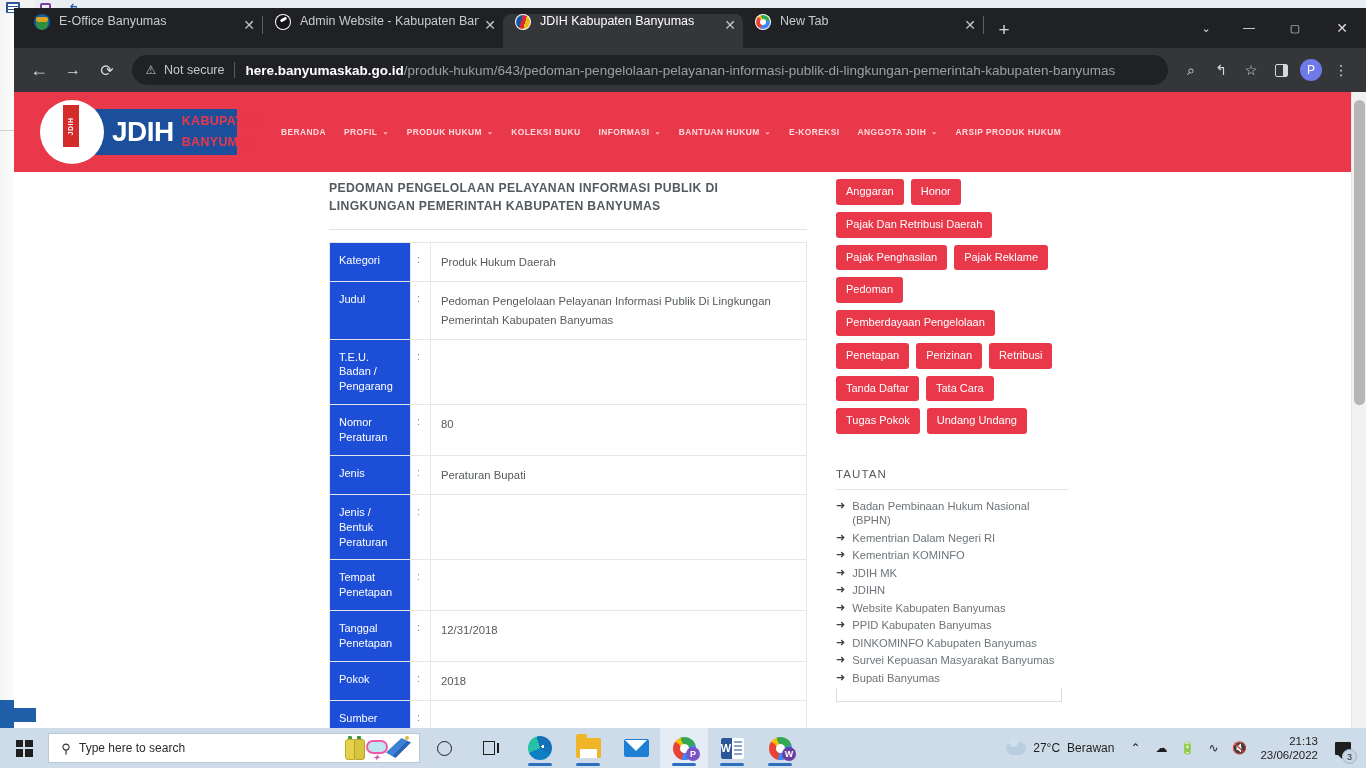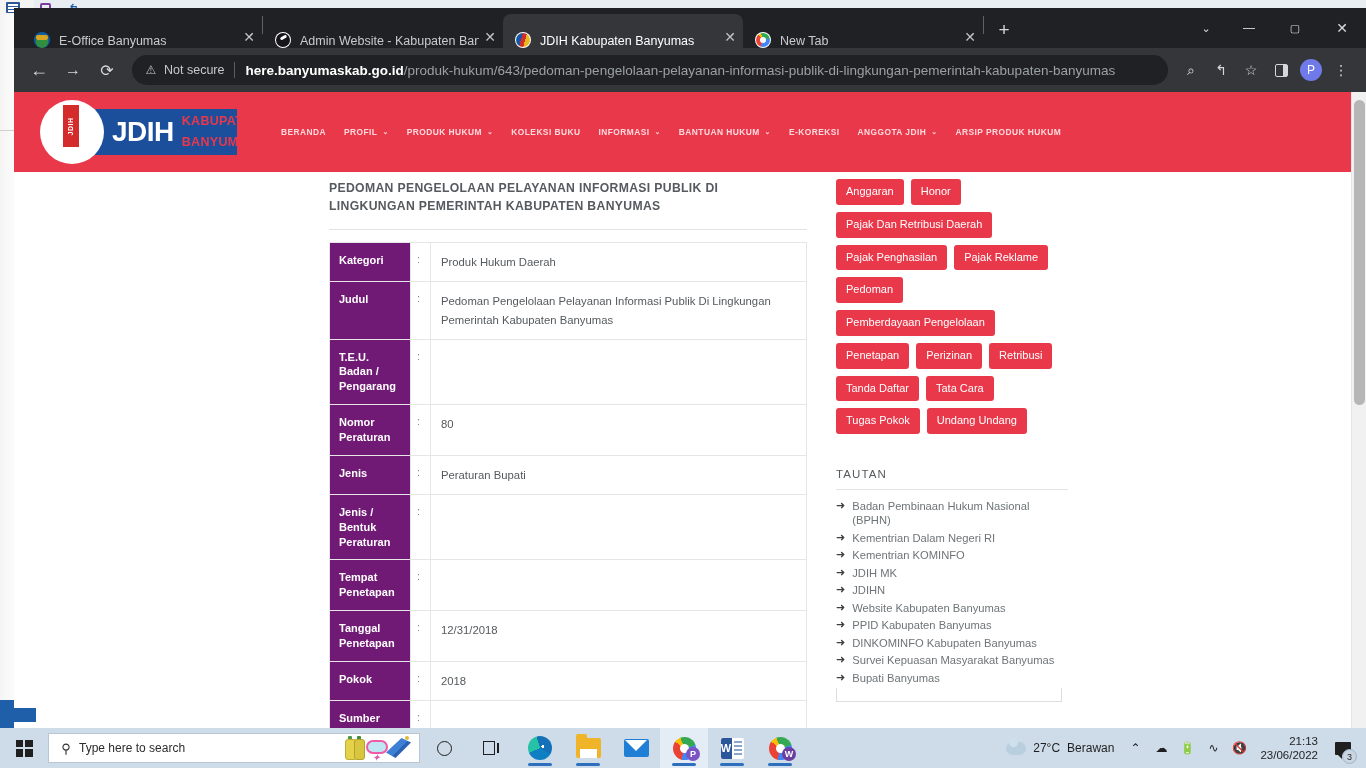--- a/index.html
+++ b/index.html
@@ -51,21 +51,21 @@
     overflow: hidden;
   }
   
   #tabstrip {
     position: relative; height: 40px; background: #202124;
     display: flex; align-items: flex-end; padding-left: 8px;
   }
   .tab {
     position: relative;
     height: 34px; width: 240px;
-    display: flex; align-items: flex-end;
+    display: flex; align-items: flex-start;
     padding: 0 2px 0 12px;
     color: #c8cbcf; font-size: 12.5px;
     border-radius: 8px 8px 0 0;
     flex: 0 0 auto;
   }
   .tab.active { background:#35363a; color:#ffffff; }
   .tab .favicon {
     width:16px;height:16px;flex:0 0 16px;margin-right:9px;border-radius:50%;
     position:relative;overflow:hidden;
   }
@@ -235,21 +235,21 @@
     line-height:1.45;padding:8px 14px 0 14px;
   }
   #title-rule{ height:1px;background:#e4e4e4;margin:14px 14px 0 14px; }
   #meta-table{
     margin:12px 14px 0 14px;border:1px solid #e0e0e0;border-collapse:collapse;
     width:478px;table-layout:fixed;
   }
   #meta-table tr{ }
   #meta-table td{ border:1px solid #e6e6e6; vertical-align:top; }
   #meta-table td.k{
-    width:81px;background:#701a75;color:#ffffff;font-size:11px;font-weight:bold;
+    width:81px;background:#1d4ed8;color:#ffffff;font-size:11px;font-weight:normal;
     padding:10px 9px;line-height:1.35;
   }
   #meta-table td.c{
     width:20px;color:#888;font-size:11px;padding:10px 0 10px 6px;text-align:left;
   }
   #meta-table td.v{
     color:#555a5e;font-size:11.3px;padding:10px 10px;line-height:1.6;
   }
 
   

